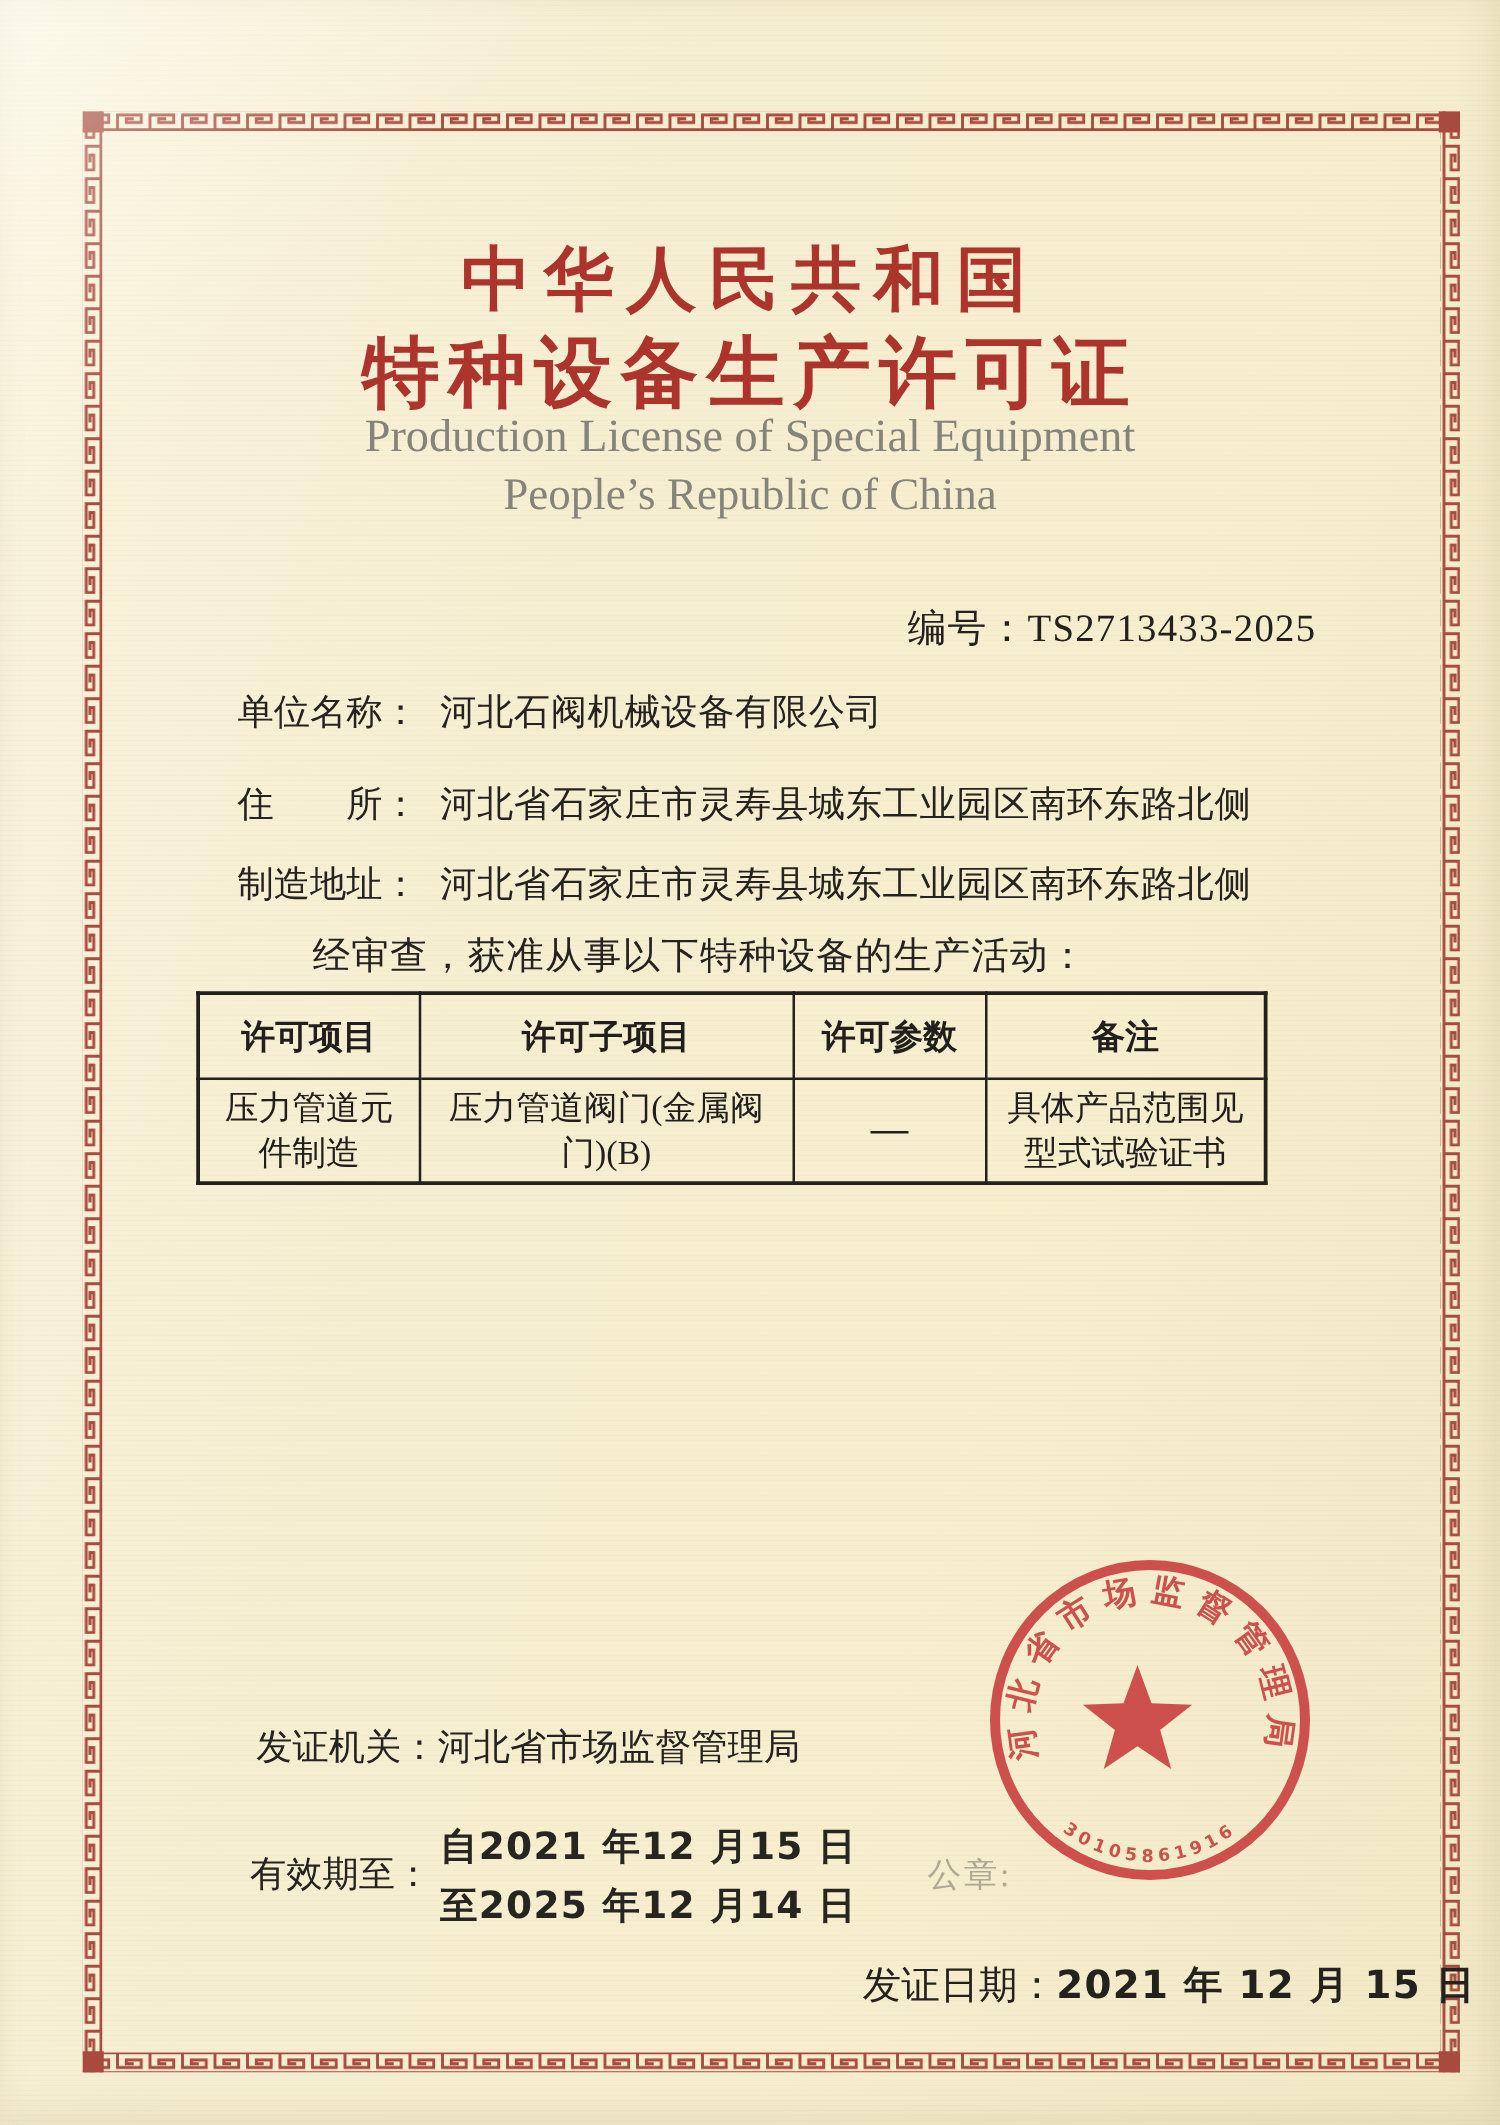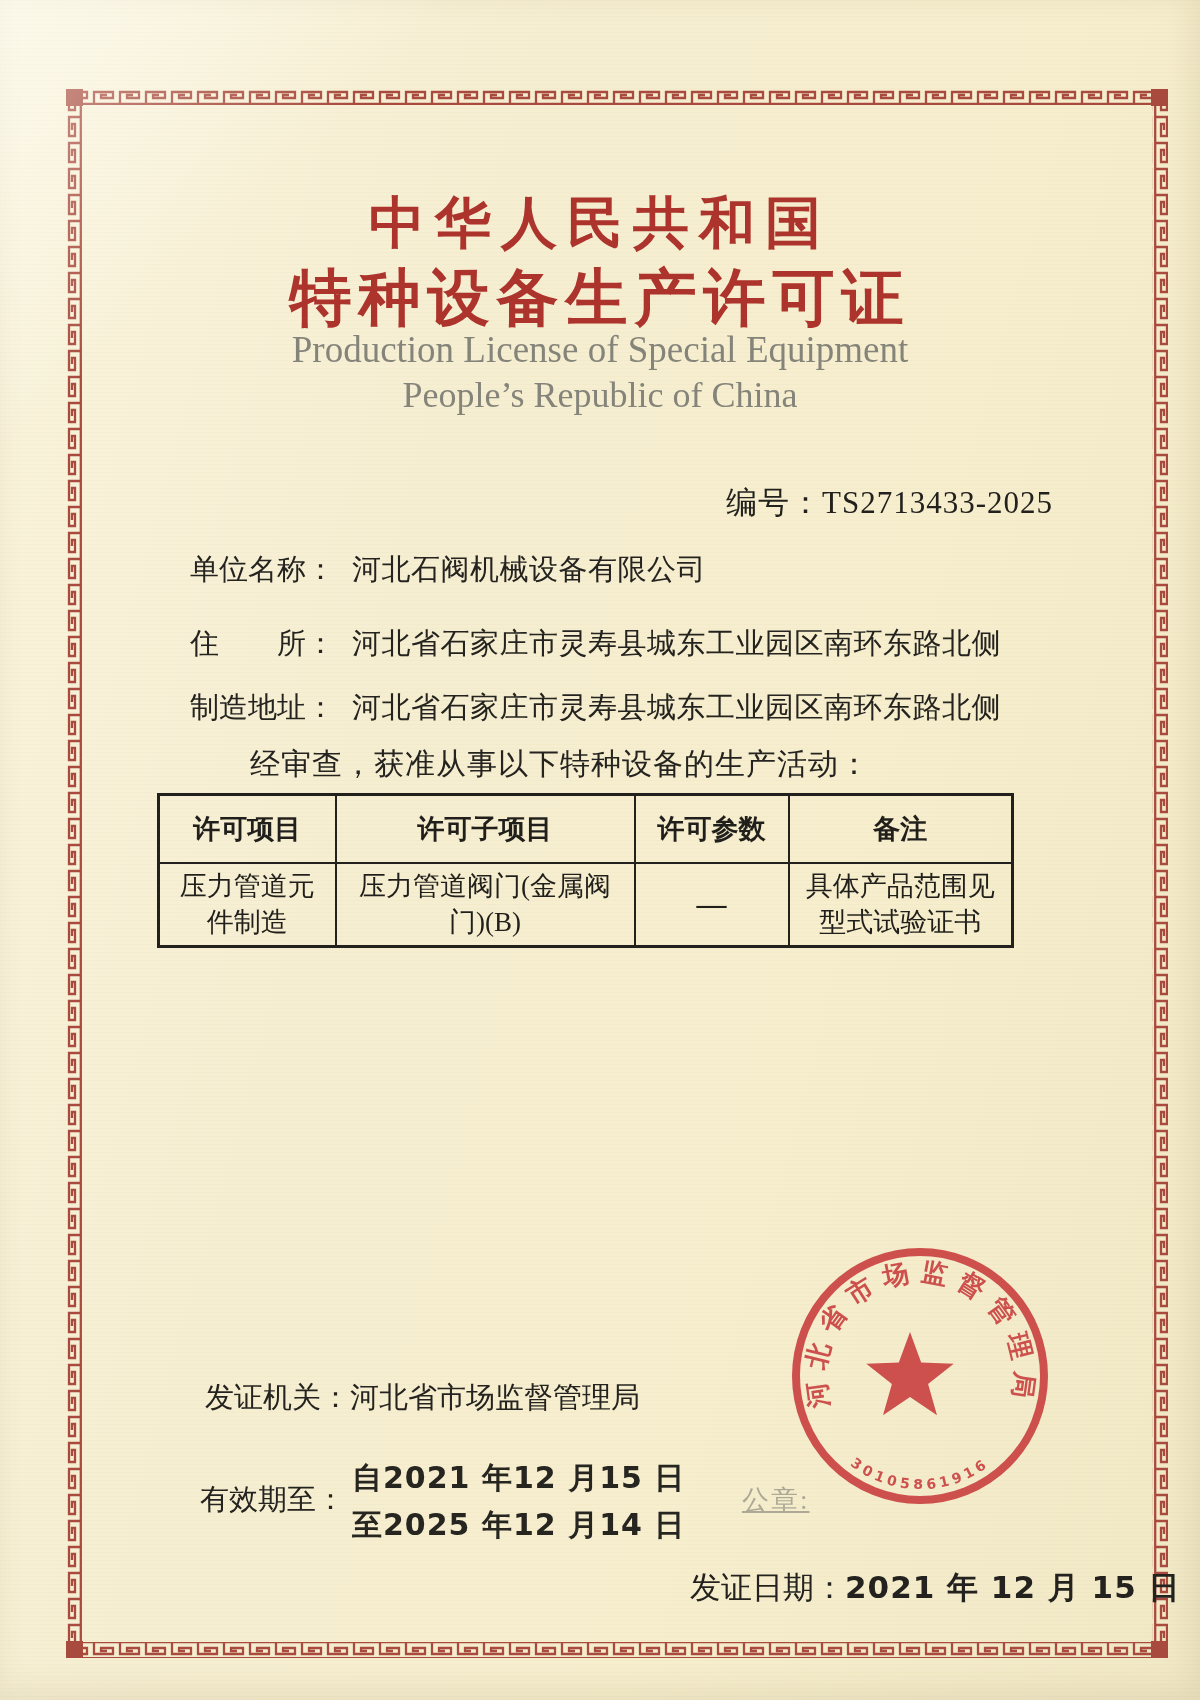--- a/index.html
+++ b/index.html
@@ -55,21 +55,21 @@
   .lic-table{border:3px solid #23211d;}
   .lic-table th{font-weight:bold;height:58px;}
   .lic-table td{height:72px;}
   .col1{width:177px;} .col2{width:299px;} .col3{width:154px;} .col4{width:224px;}
   .dash-cell{font-weight:bold;font-size:30px;}
   .footer-line{font-size:29px;color:#24231f;white-space:nowrap;}
   .issuer{top:1378px;left:205px;}
   .validity-label{top:1480px;left:200px;font-size:29px;color:#24231f;}
   .validity-dates{top:1455px;left:352px;font-family:"DejaVu Sans","Liberation Sans",sans-serif;
     font-weight:600;font-size:30px;color:#262520;line-height:1.56;white-space:nowrap;letter-spacing:1px;}
-  .seal-note{top:1482px;left:742px;font-size:27px;color:#a19e8d;opacity:.85;letter-spacing:2px;z-index:1;text-decoration:underline;}
+  .seal-note{top:1482px;left:742px;font-size:27px;color:#a19e8d;opacity:.85;letter-spacing:2px;z-index:1;}
   .issue-date{top:1567px;left:690px;font-size:31px;color:#23221e;white-space:nowrap;}
   .issue-date .val{font-family:"DejaVu Sans","Liberation Sans",sans-serif;font-weight:600;letter-spacing:1px;}
   .seal-wrap{left:788px;top:1244px;width:264px;height:264px;z-index:2;opacity:.9;}
   .frame-wrap{left:66px;top:89px;width:1102px;height:1569px;pointer-events:none;}
 </style>
 </head>
 <body>
 
 <div class="page">
 

